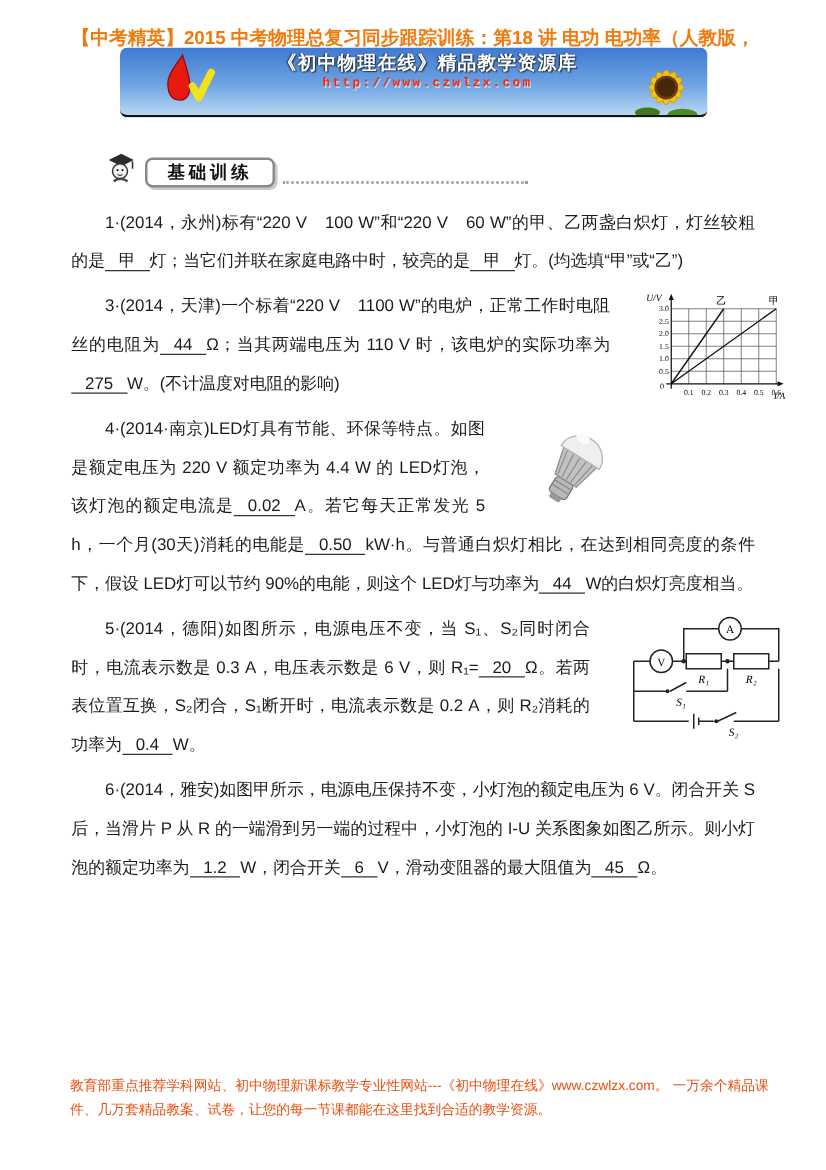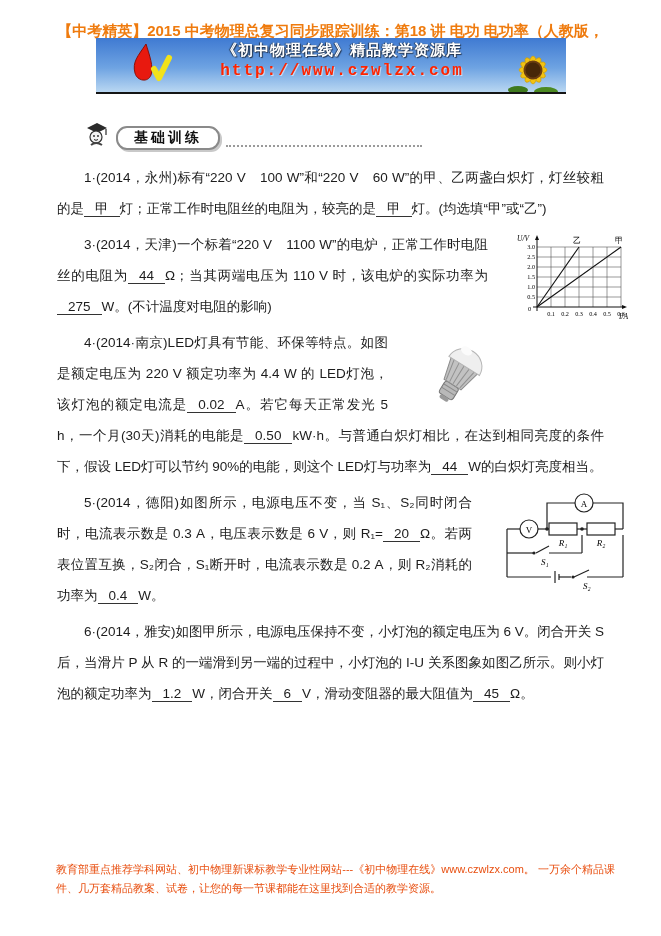--- a/index.html
+++ b/index.html
@@ -2,38 +2,38 @@
 <html><head>
 <meta charset="utf-8">
 <style>
   html,body{margin:0;padding:0;background:#888;}
   .page{width:661px;height:936px;background:#fff;position:relative;margin:0 auto;
         font-family:"Liberation Sans","DejaVu Sans",sans-serif;overflow:hidden;}
 
   
   .banner{position:absolute;left:96px;top:38px;width:470px;height:54px;
           background:linear-gradient(#3f7ad2,#6ea3e2 55%,#b9d7f2);
-          border-bottom:2px solid #151515;overflow:hidden;}
+          border-bottom:2px solid #151515;overflow:hidden;border-radius:6px;}
   .banner-text{position:absolute;left:80px;right:58px;top:3px;text-align:center;}
   .banner-title{color:#fff;font-weight:bold;font-size:15px;letter-spacing:1px;
           text-shadow:1px 1px 1px #23344d,-1px 0 1px #23344d;white-space:nowrap;}
-  .banner-url{color:#ff2400;font-weight:bold;font-size:16px;letter-spacing:2px;
+  .banner-url{color:#ff2400;font-weight:bold;font-size:10px;letter-spacing:2px;
           font-family:"Liberation Mono","DejaVu Sans Mono",monospace;
           text-shadow:1px 1px 0 #ffffff88;margin-top:2px;white-space:nowrap;}
   .banner-logo{position:absolute;left:28px;top:4px;}
   .banner-flower{position:absolute;right:4px;bottom:-6px;}
 
   
   .doc-title{margin:10px 57px 0;color:#ef7b0e;font-weight:bold;font-size:15px;
              line-height:42px;text-align:center;}
 
   
   .badge-row{display:flex;align-items:flex-end;margin:22px 57px 0 84px;height:34px;}
   .badge-icon{margin-right:6px;}
-  .badge-box{border:2px solid #8a8a8a;border-radius:11px;padding:1px 16px;
+  .badge-box{border:2px solid #8a8a8a;border-radius:6px;padding:1px 16px;
              font-size:14px;font-weight:bold;letter-spacing:3px;color:#111;
              box-shadow:2px 2px 0 #c9c9c9;background:#fff;}
   .badge-dots{width:196px;border-bottom:2px dotted #9a9a9a;margin:0 0 3px 6px;}
 
   
   .content{margin:12px 57px 0;font-size:13.5px;color:#1c1c1c;line-height:31px;}
   .q{margin:0 0 5px;text-indent:2em;text-align:justify;}
   .blank{border-bottom:1px solid #333;padding:0 11px;white-space:nowrap;}
   .fig{float:right;shape-outside:border-box;}
   .fig-graph{width:116px;height:96px;margin:2px 0 2px 8px;}
@@ -89,21 +89,21 @@
       <circle cx="14" cy="16" r="0.9" fill="#222"></circle>
       <path d="M10,19.5 q2,1.6 4,0" fill="none" stroke="#222" stroke-width="1"></path>
       <path d="M7,25 q5,-4 11,0" fill="none" stroke="#444" stroke-width="2"></path>
     </svg>
     <div class="badge-box">基础训练</div>
     <div class="badge-dots"></div>
   </div>
 
   <div class="content">
 
-    <p class="q"><span><span>1·(2014，永州)标有“220 V　100 W”和“220 V　60 W”的甲、乙两盏白炽灯，灯丝较粗的是</span><span class="blank">甲</span><span>灯；正常工作时电阻丝的电阻为，较亮的是</span><span class="blank">甲</span><span>灯。(均选填“甲”或“乙”)</span></span></p>
+    <p class="q"><span><span>1·(2014，永州)标有“220 V　100 W”和“220 V　60 W”的甲、乙两盏白炽灯，灯丝较粗的是</span><span class="blank">甲</span><span>灯；当它们并联在家庭电路中时，较亮的是</span><span class="blank">甲</span><span>灯。(均选填“甲”或“乙”)</span></span></p>
 
     <p class="q">
       <span class="fig fig-graph">
         <svg width="116" height="96" viewBox="0 0 116 96">
 
           <g stroke="#555" stroke-width="0.6">
             <line x1="22" y1="16" x2="106" y2="16"></line>
               <line x1="22" y1="26" x2="106" y2="26"></line>
             <line x1="22" y1="36" x2="106" y2="36"></line>
               <line x1="22" y1="46" x2="106" y2="46"></line>

